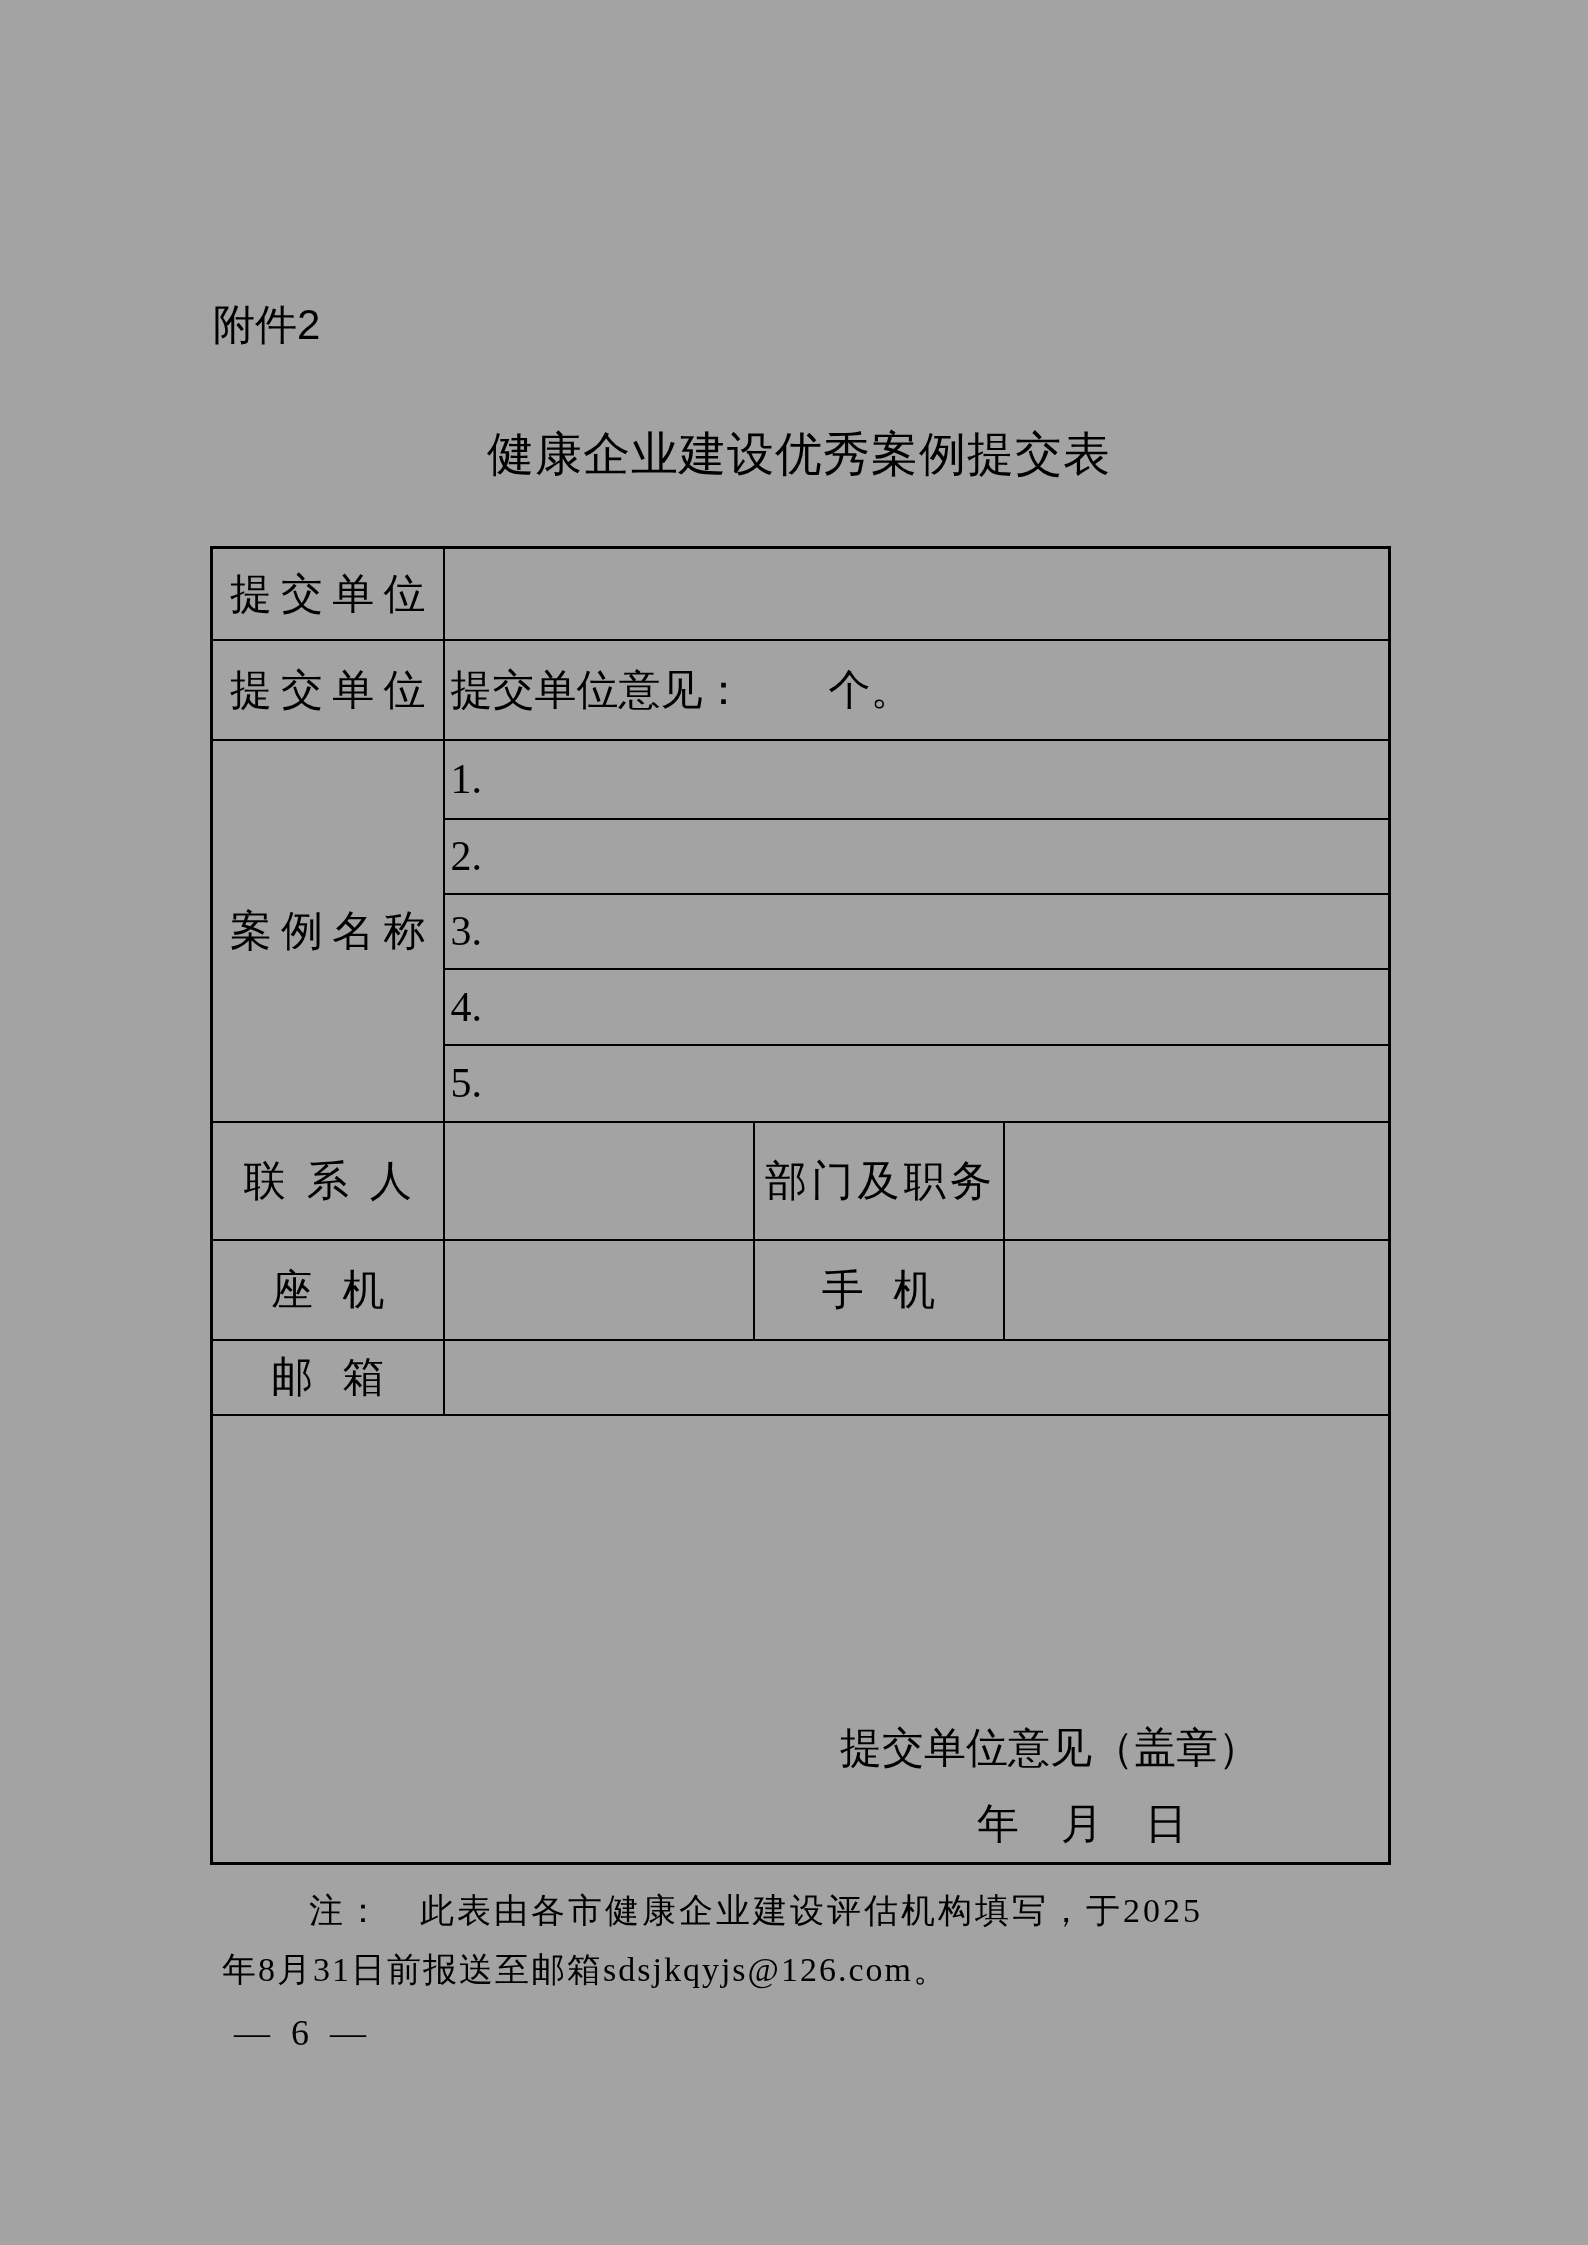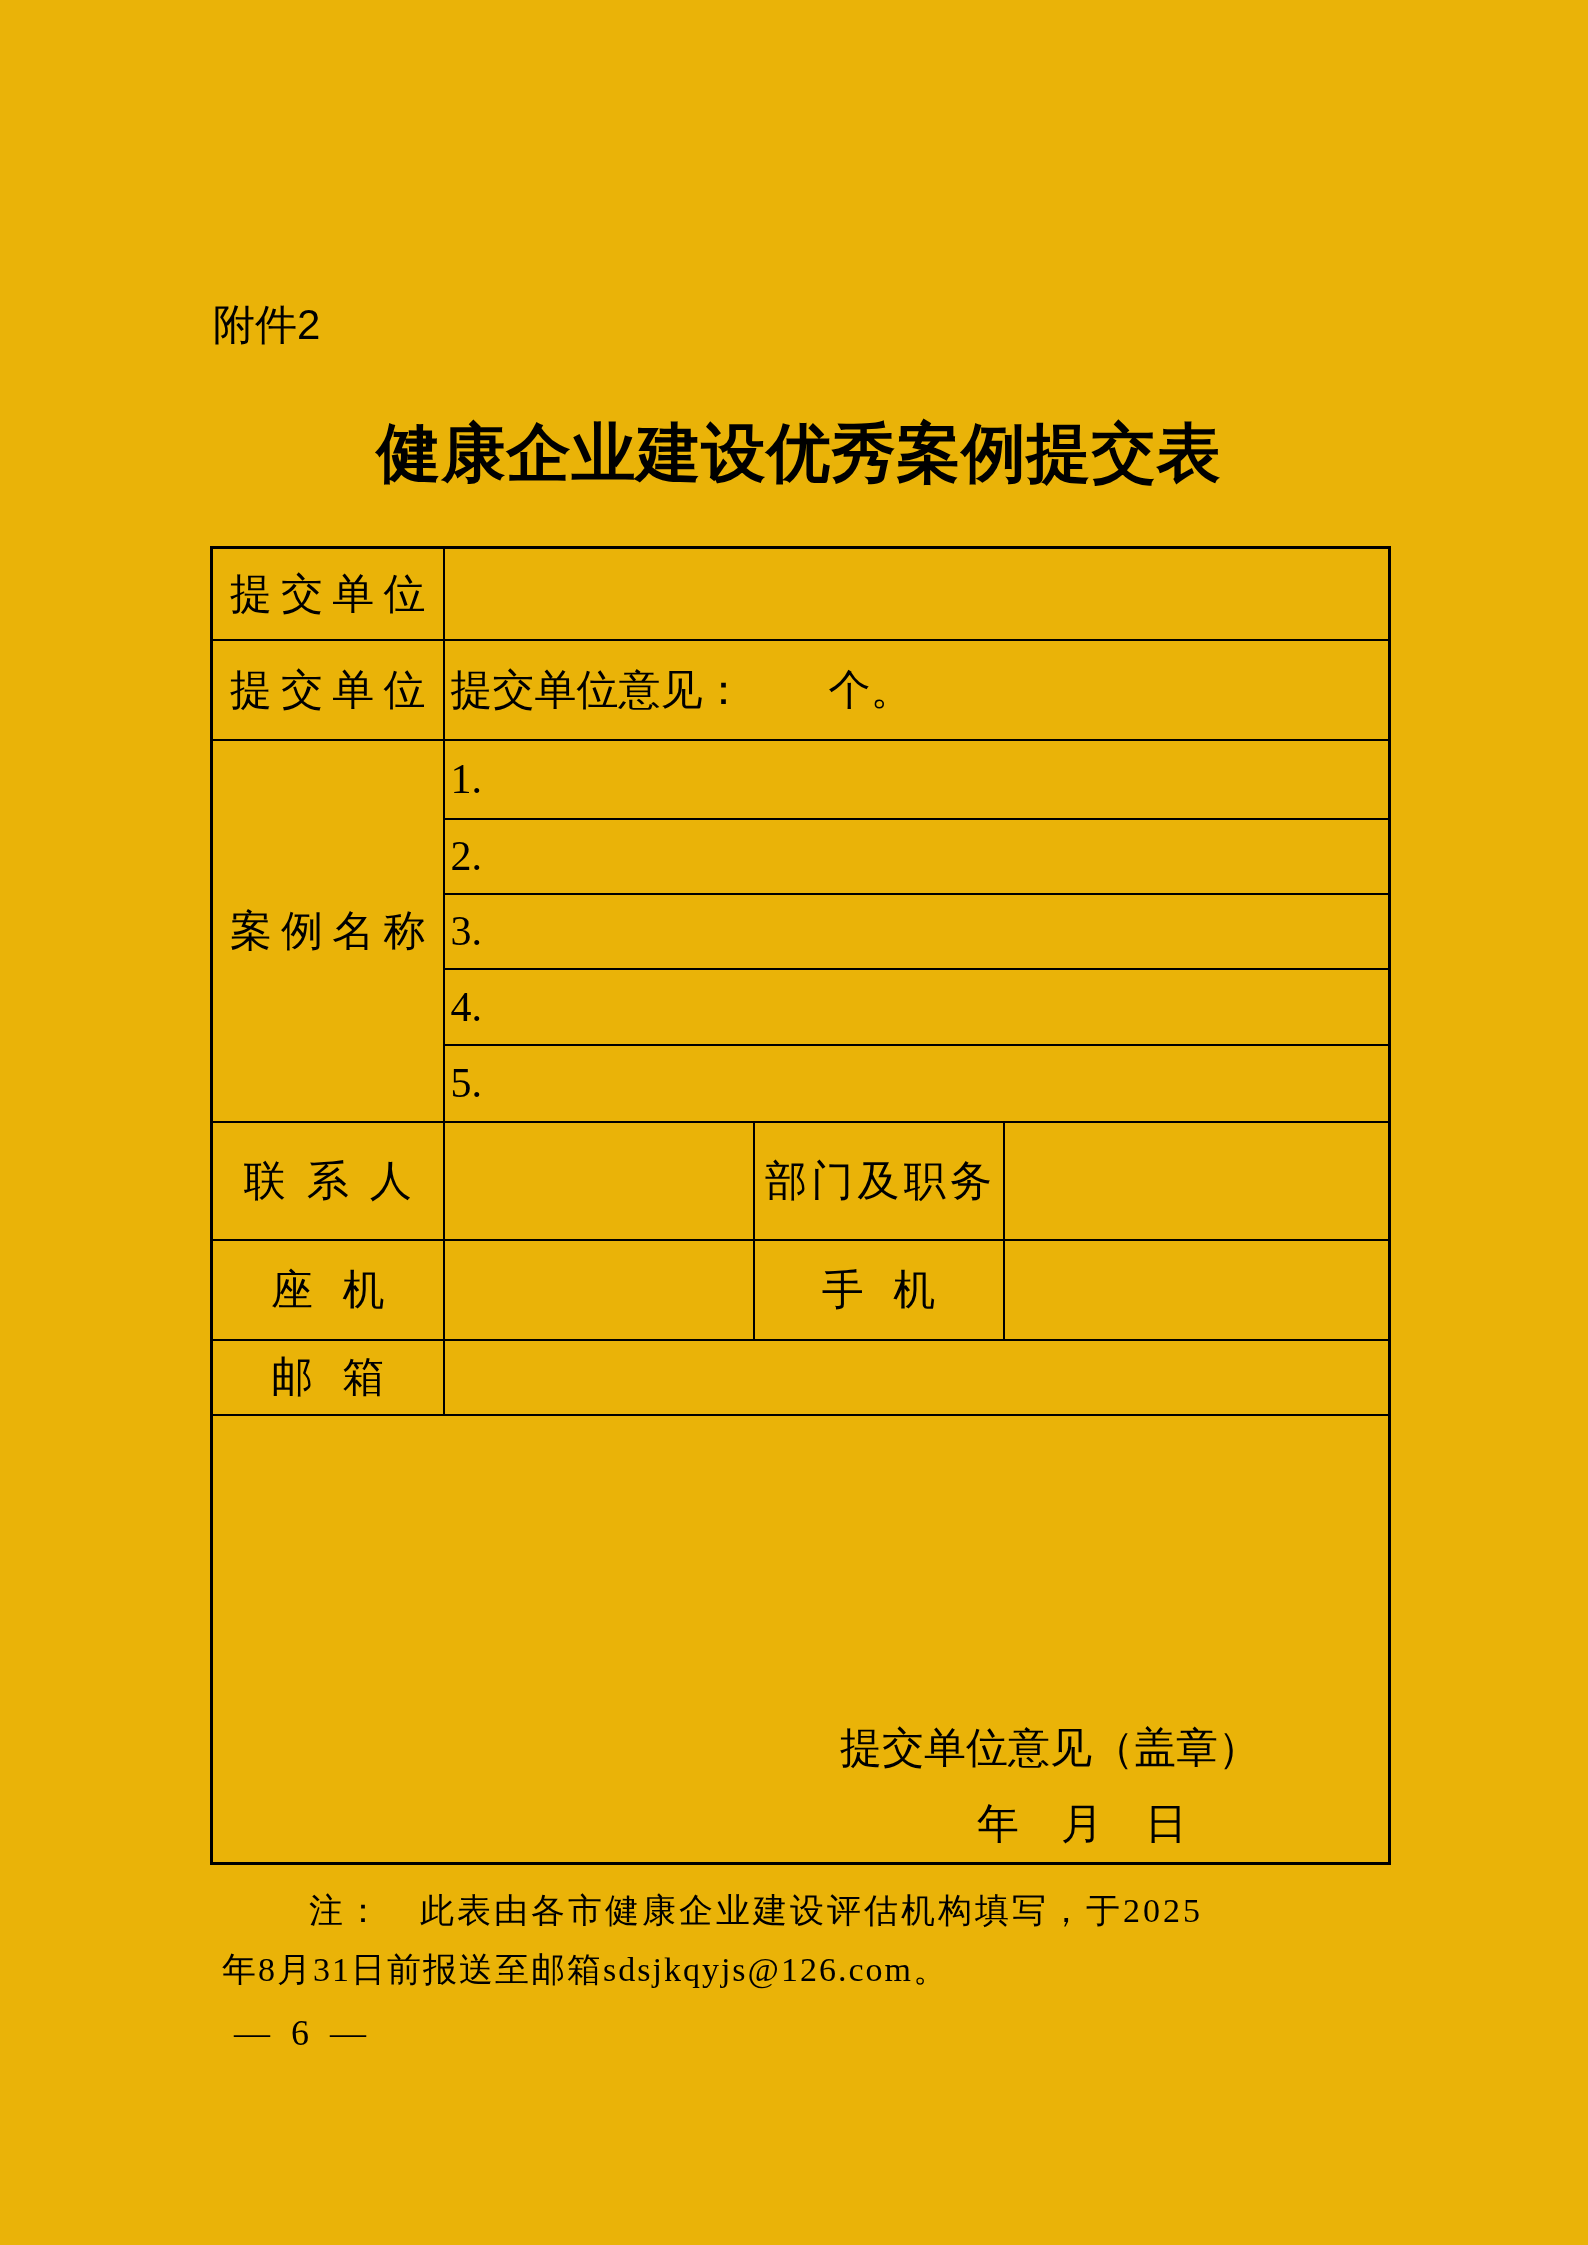--- a/index.html
+++ b/index.html
@@ -1,36 +1,36 @@
 <!DOCTYPE html>
 <html><head>
 <meta charset="utf-8">
 <style>
   html,body { margin:0; padding:0; background:#ffffff; }
   .page {
     position:relative;
     width:1588px; height:2245px;
-    background:#eab308;
+    background:#a3a3a3;
     color:#000000;
     font-family:"Liberation Serif","DejaVu Serif",serif;
     box-sizing:border-box;
     padding:303px 200px 0 210px;
     overflow:hidden;
   }
   .attachment {
     margin-left:3px;
     font-family:"Liberation Sans","DejaVu Sans",sans-serif;
     font-weight:500;
     font-size:42px; line-height:44px;
   }
   .doc-title {
     margin:76px 0 0 0;
     text-align:center;
-    font-weight:700;
-    font-size:64px; line-height:62px;
+    font-weight:400;
+    font-size:47px; line-height:62px;
     letter-spacing:1px;
   }
   table.form {
     margin-top:61px;
     border-collapse:collapse;
     table-layout:fixed;
     width:1178px;
   }
   table.form { border:3px solid #000; }
   table.form td { border:2px solid #000; box-sizing:border-box; }

